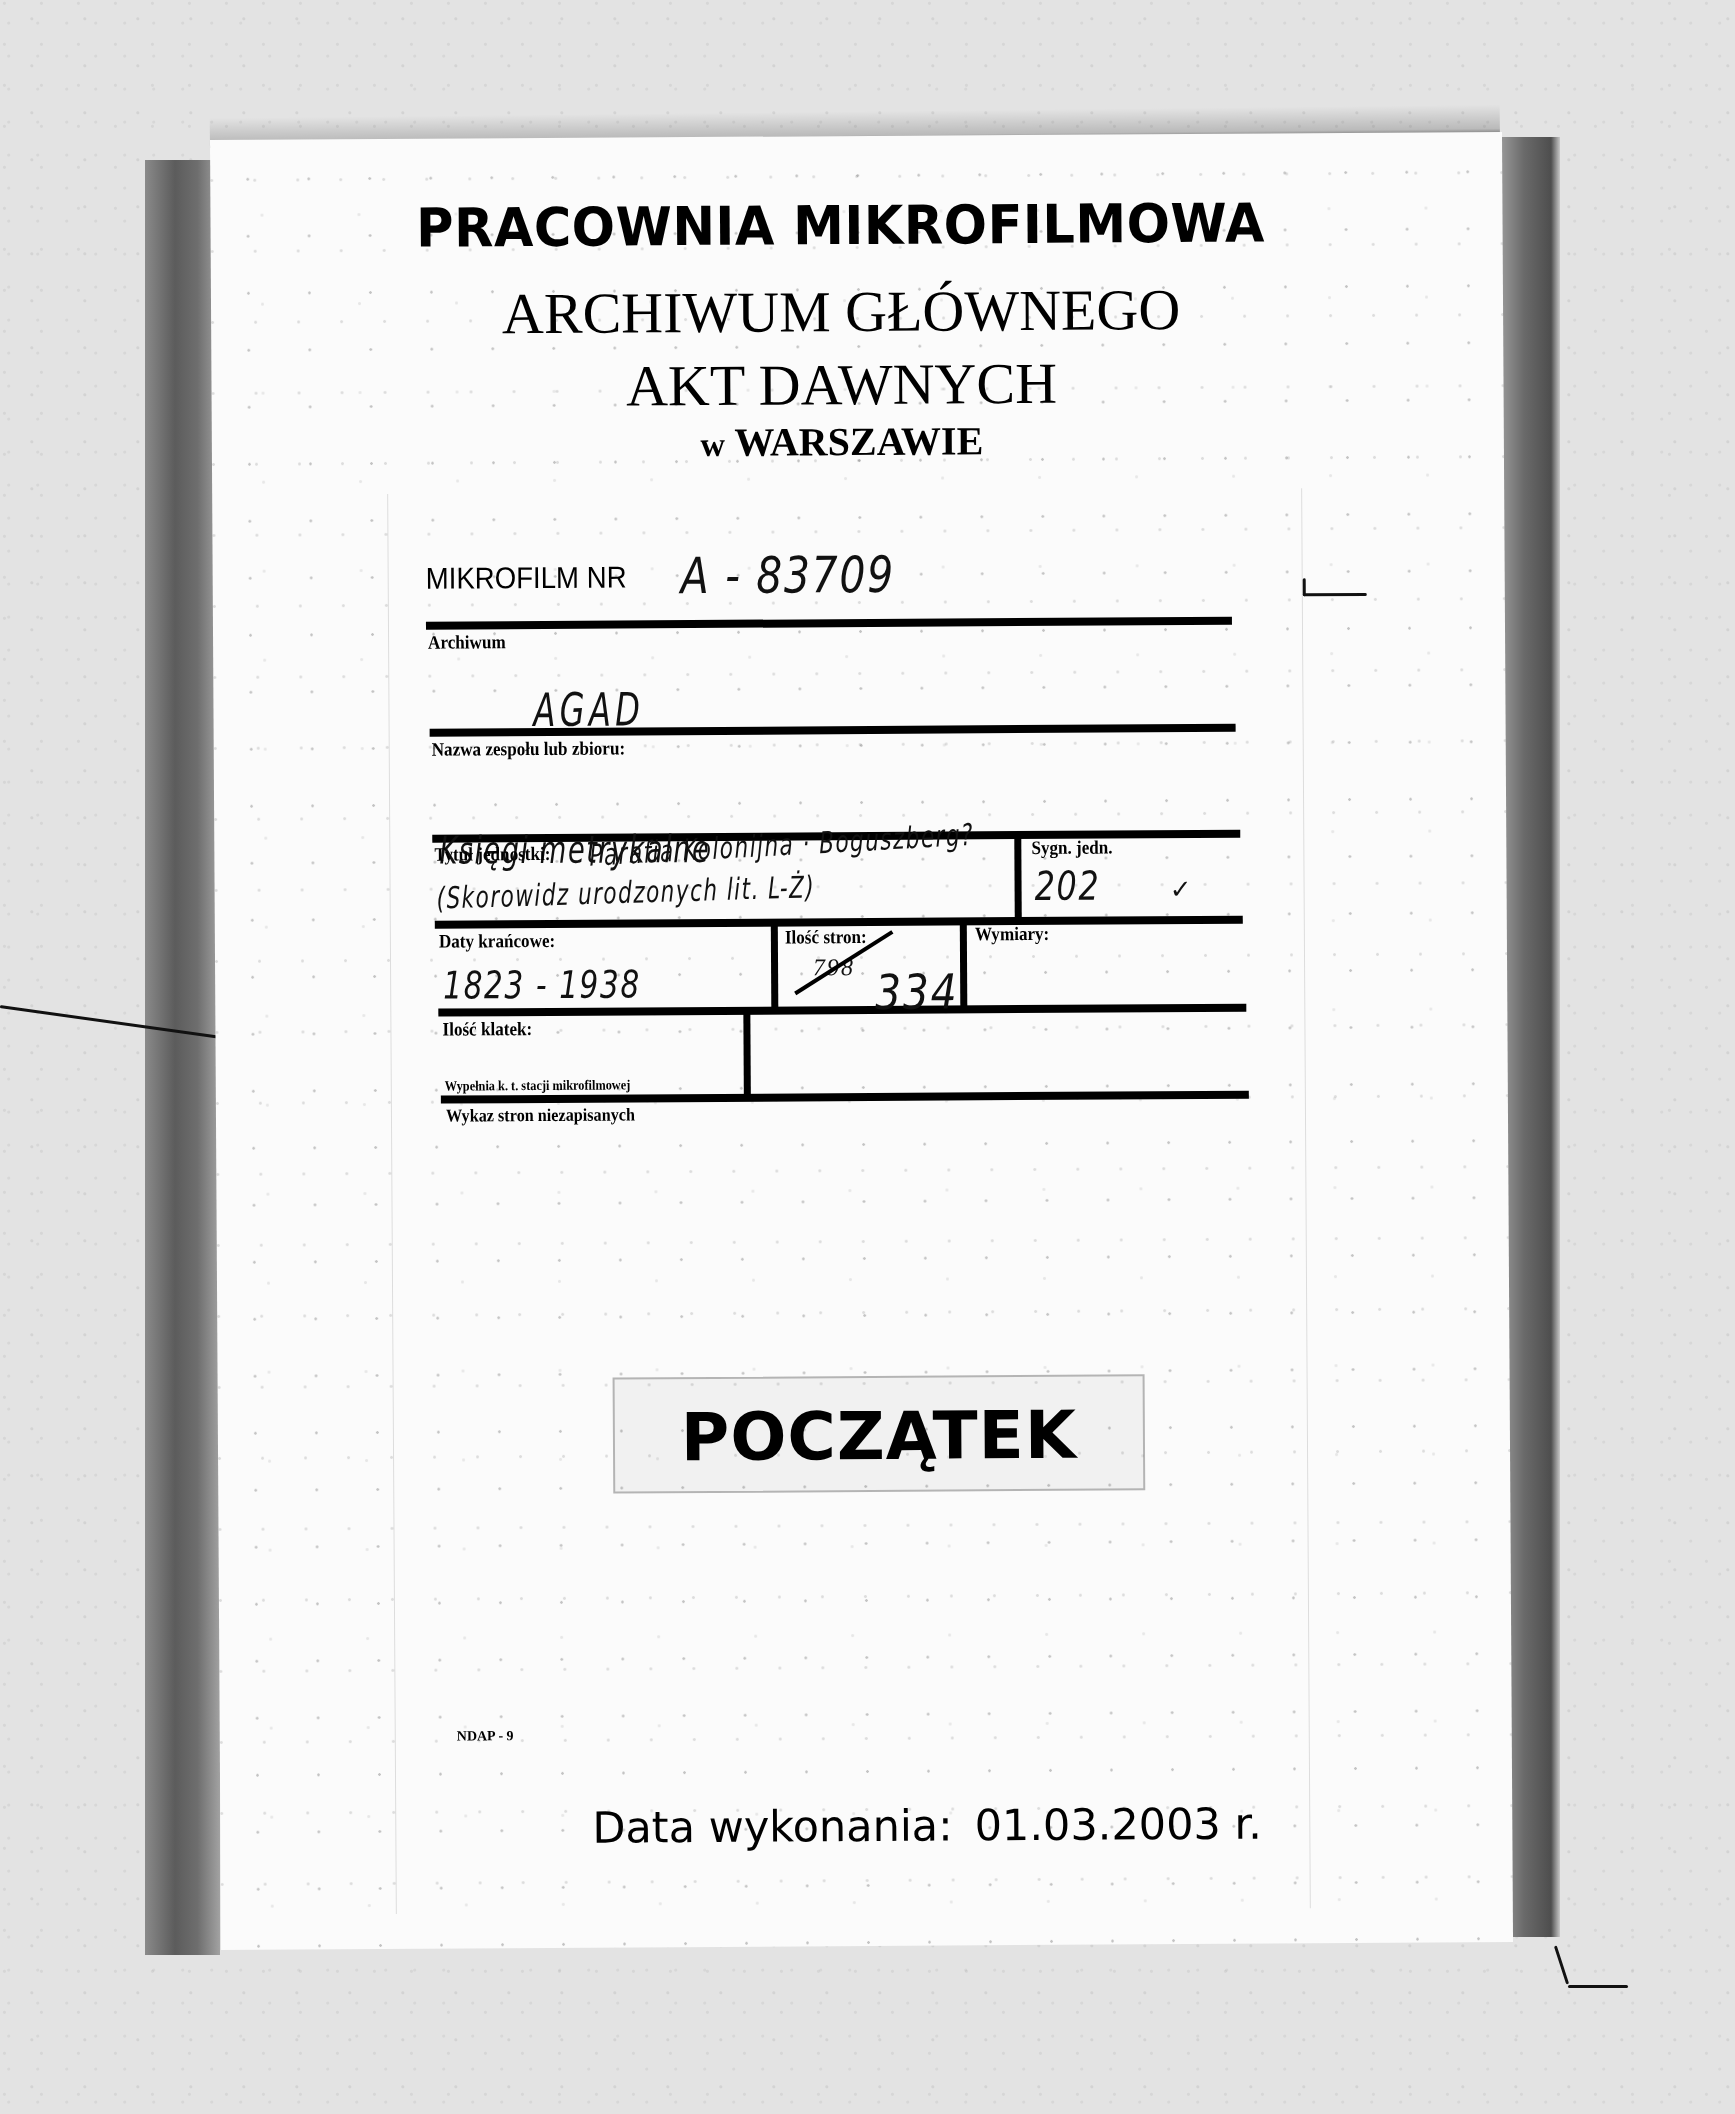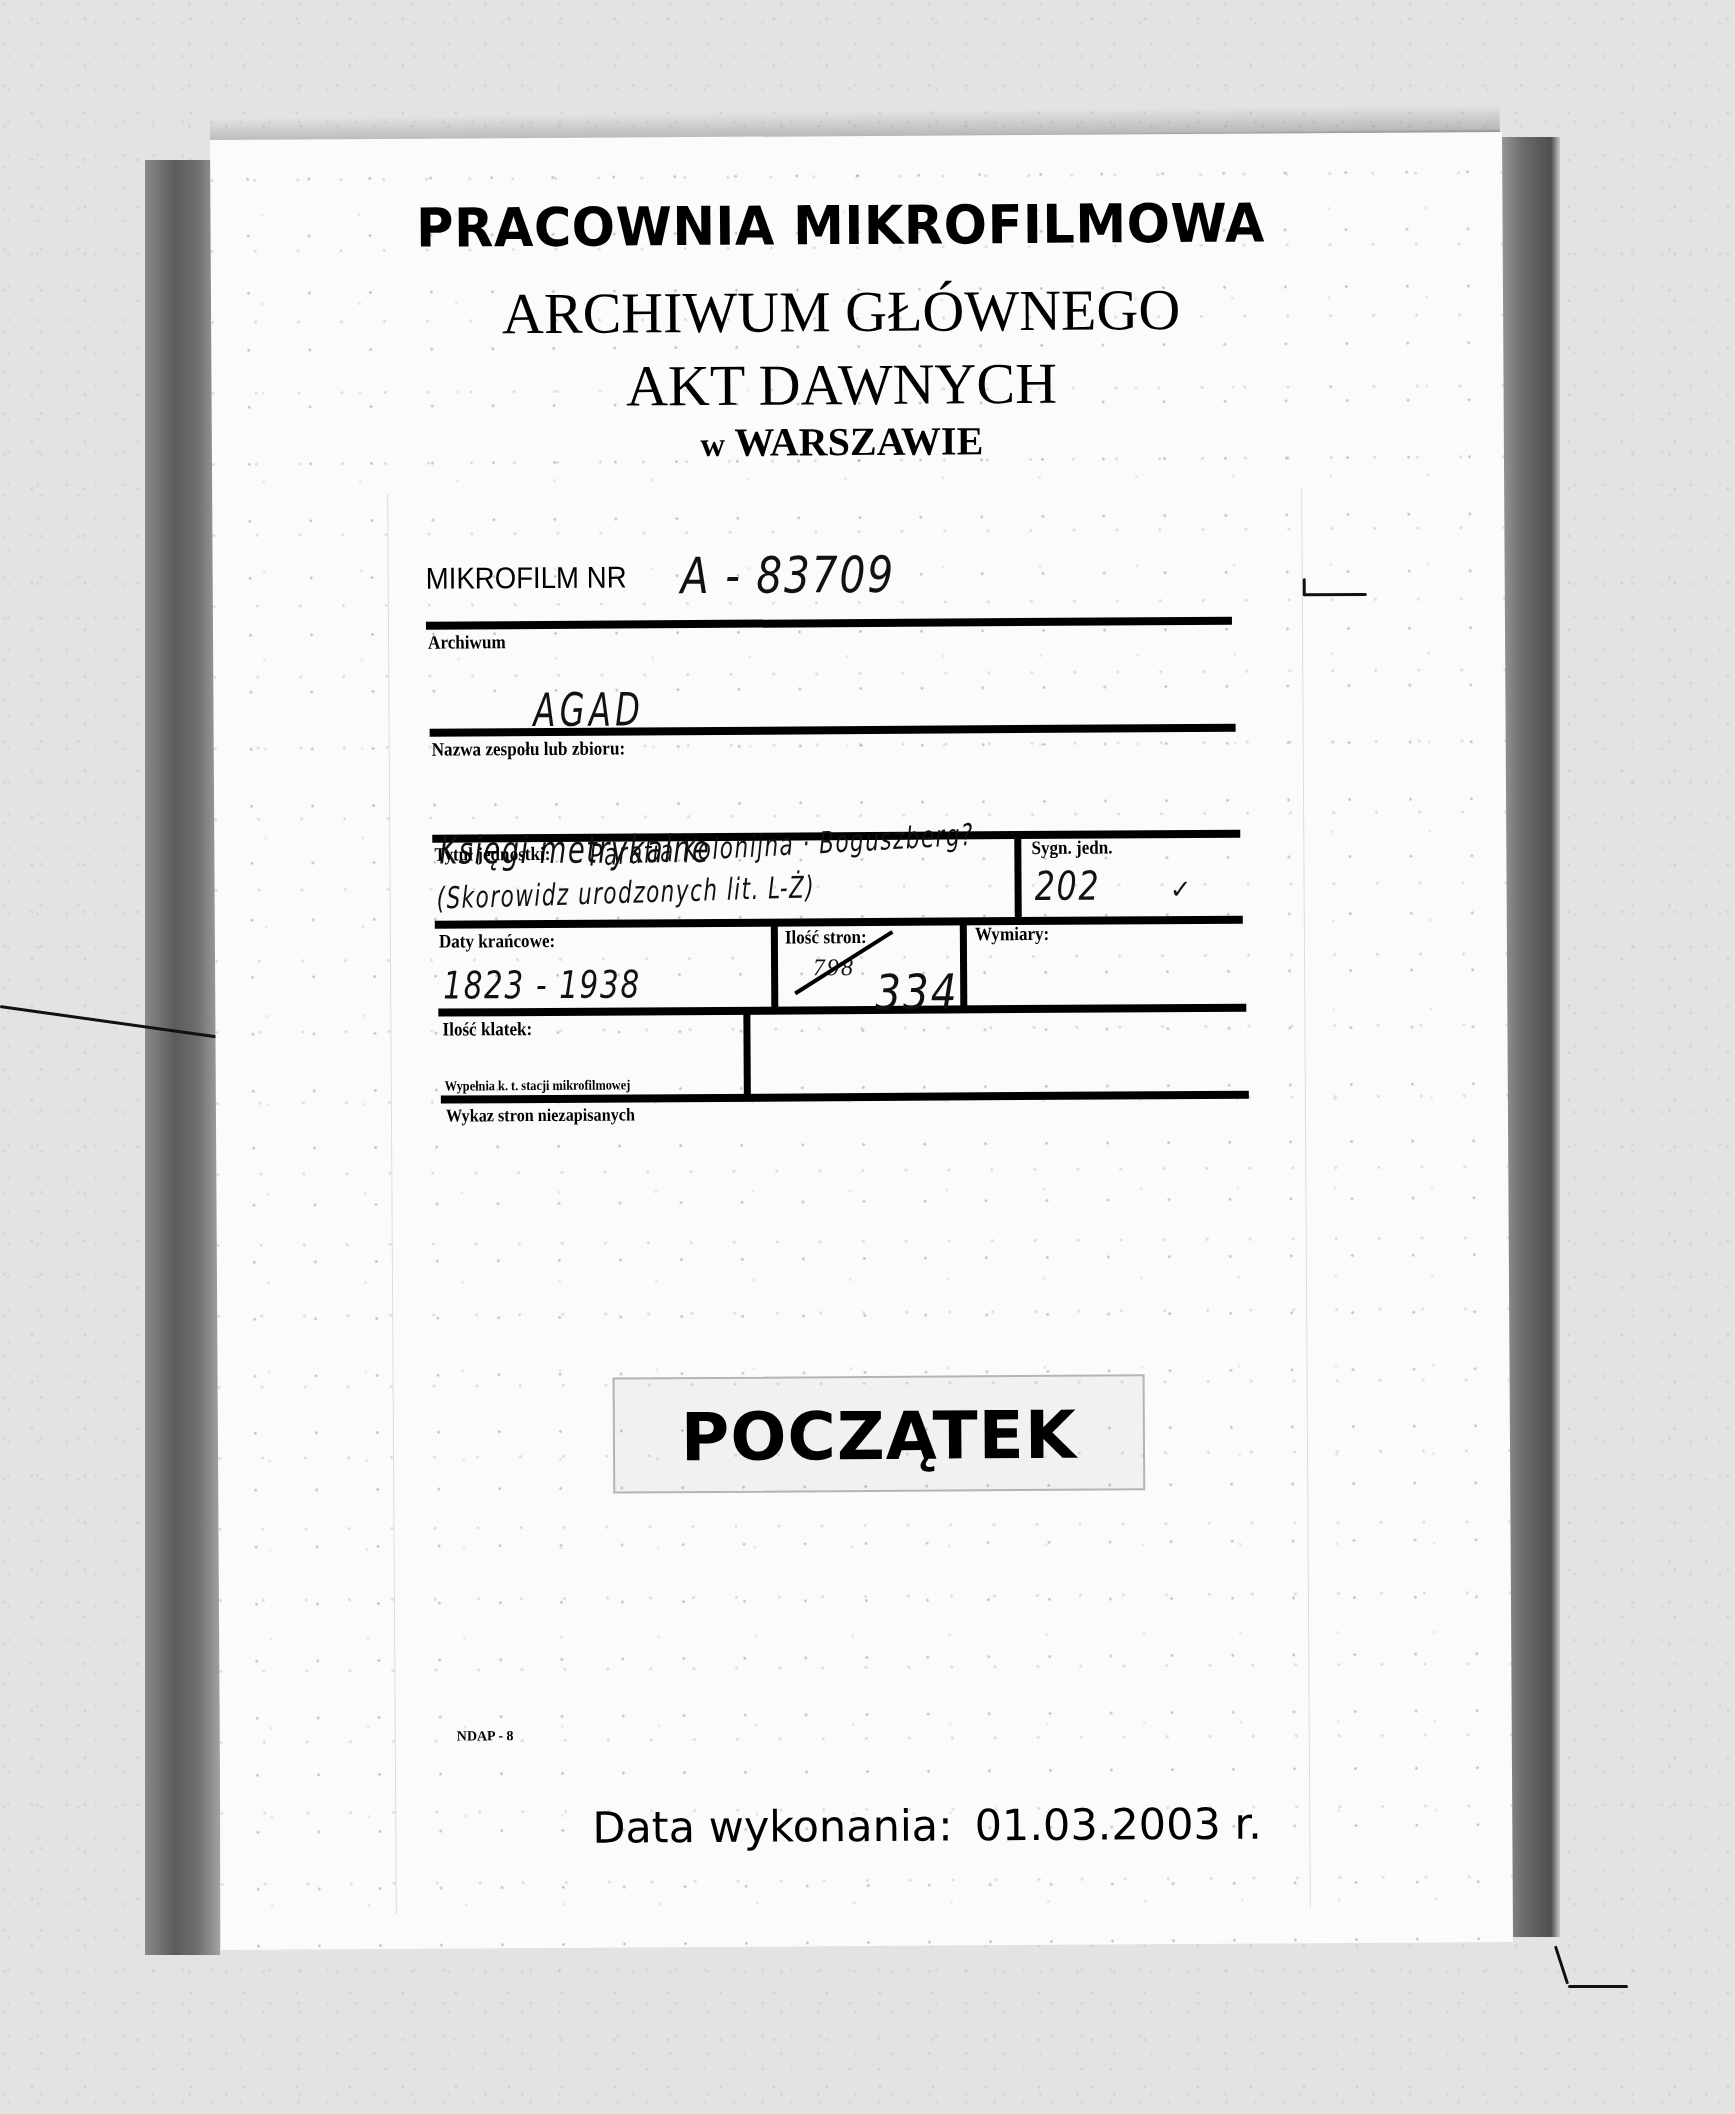--- a/index.html
+++ b/index.html
@@ -166,17 +166,17 @@
 
   <div class="abs flabel" style="left:227px;top:880px;">Ilość klatek:</div>
   <div class="abs flabel-sm" style="left:229px;top:940px;">Wypełnia k. t. stacji mikrofilmowej</div>
 
   <div class="abs flabel" style="left:230px;top:967px;font-size:18px;">Wykaz stron niezapisanych</div>
 
   <div class="stamp-box">
     <div class="stamp-text">POCZĄTEK</div>
   </div>
 
-  <div class="abs ndap">NDAP - 8</div>
+  <div class="abs ndap">NDAP - 9</div>
   <div class="abs data-wyk">
     <span>Data wykonania:</span><span class="gap"></span><span>01.03.2003 r.</span>
   </div>
 </div>
 
 </body></html>

